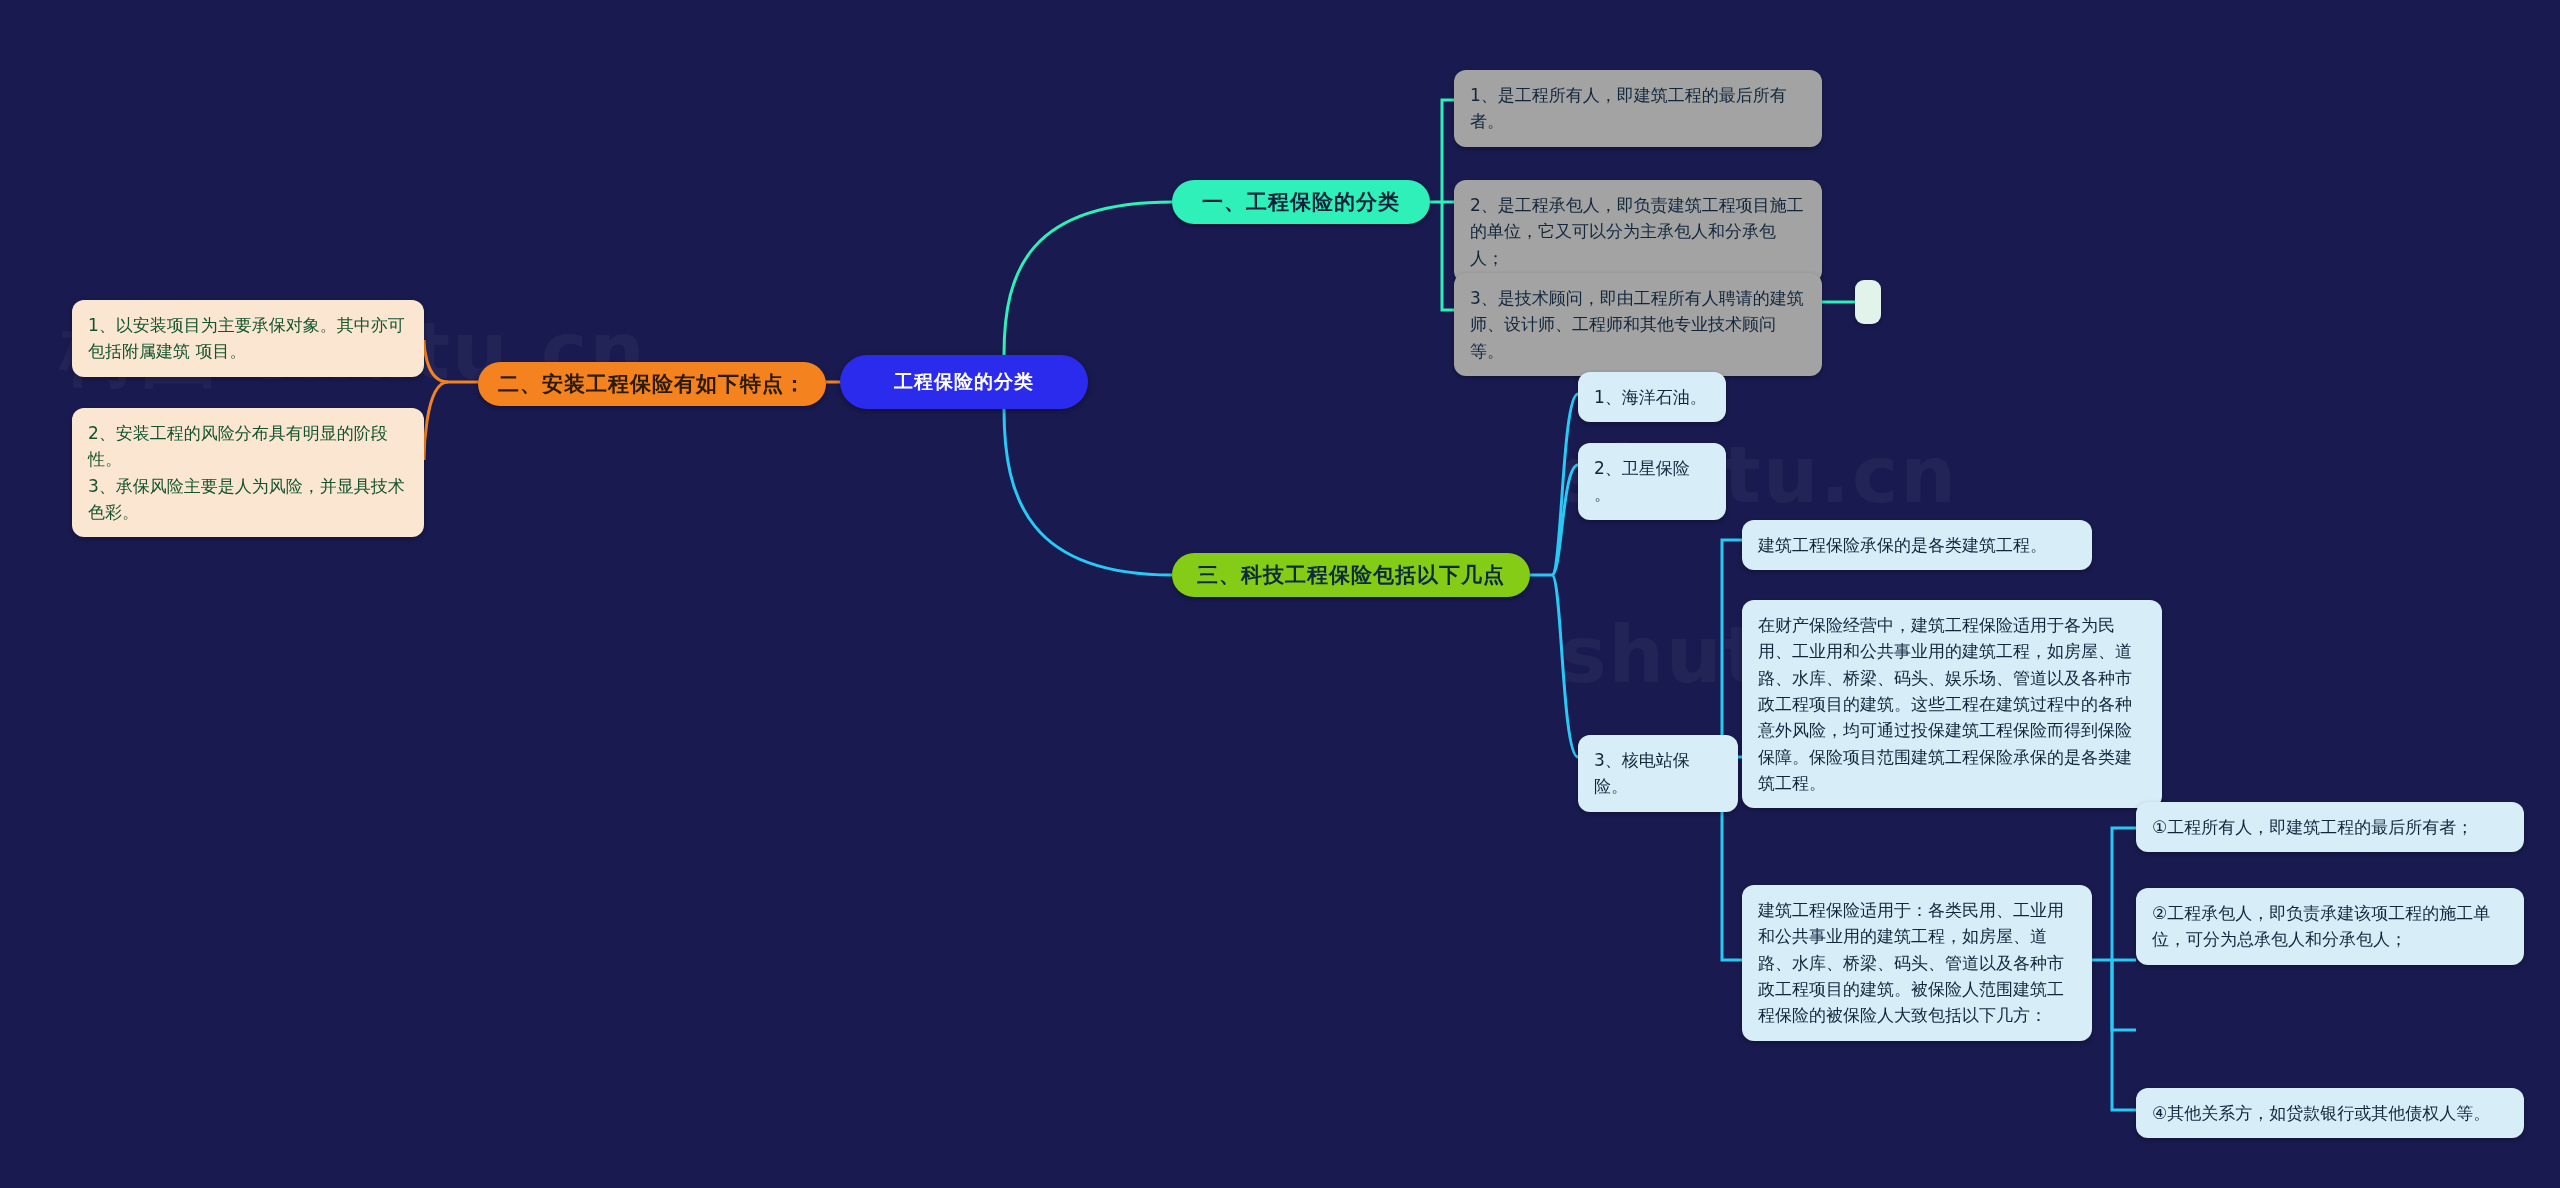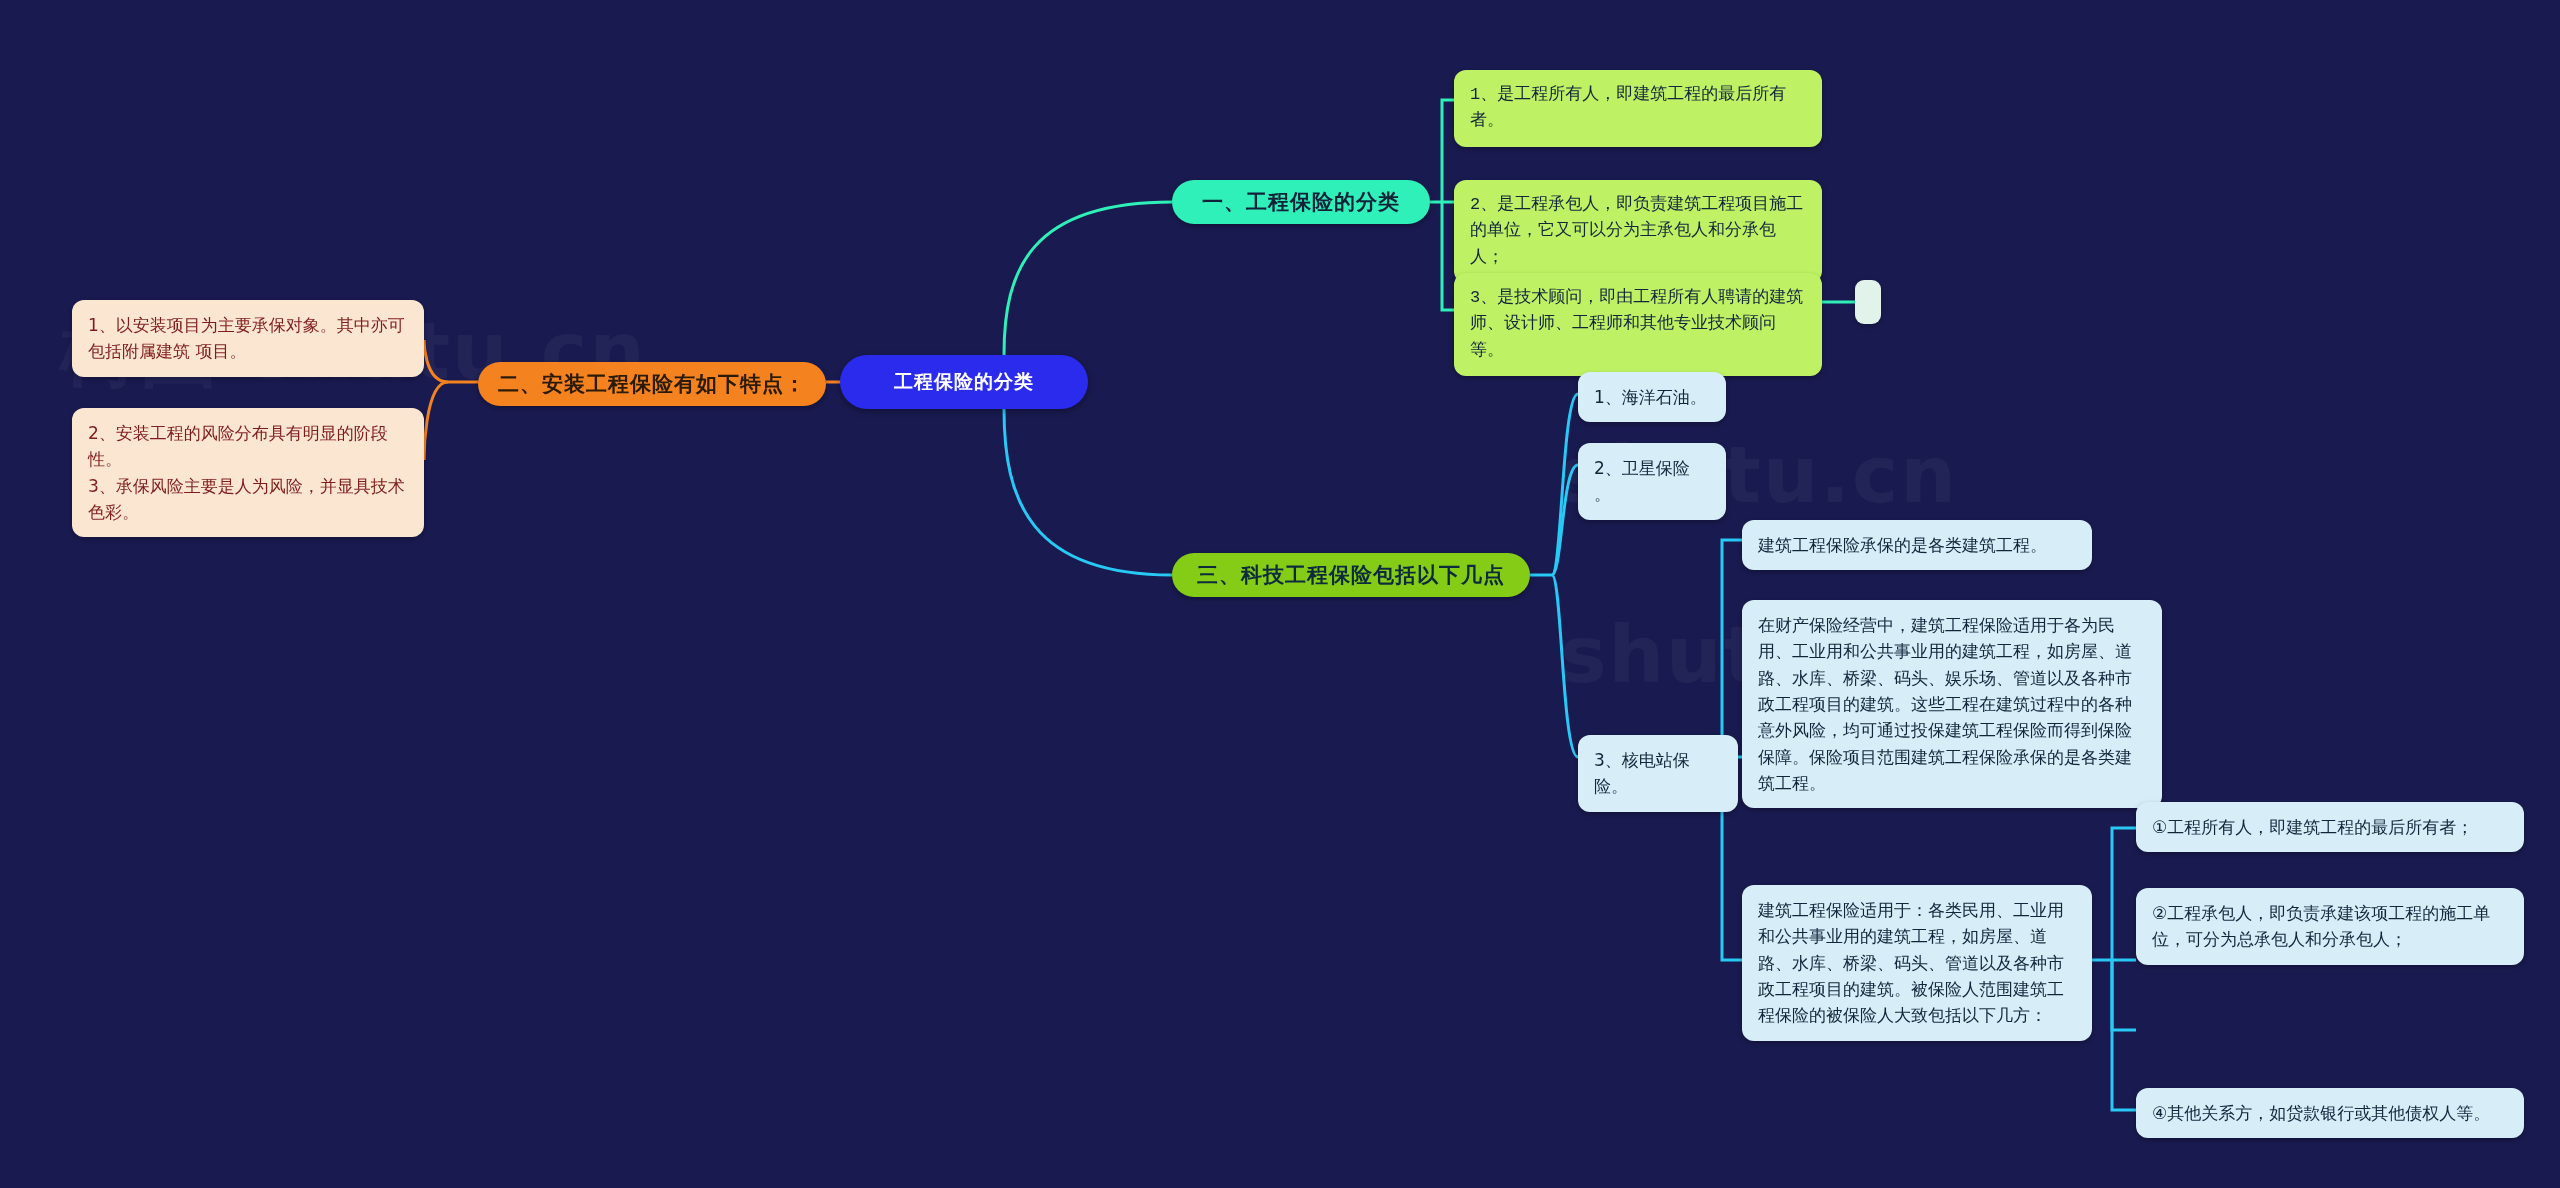--- a/index.html
+++ b/index.html
@@ -71,22 +71,22 @@
     position: absolute;
     border-radius: 12px;
     padding: 12px 16px;
     font-size: 17px;
     line-height: 1.55;
     color: #12263b;
     box-shadow: 0 2px 5px rgba(0,0,0,.28);
     white-space: pre-wrap;
     word-break: break-all;
   }
-  .leaf.mint  { background: #bef264; font-family: Liberation Mono, monospace; }
-  .leaf.peach { background: #fbe6d2; color:#7f1d1d; }
+  .leaf.mint  { background: #a3a3a3; }
+  .leaf.peach { background: #fbe6d2; color:#14532d; }
   .leaf.ice   { background: #d7eef8; }
 
   .stub {
     position: absolute;
     width: 26px; height: 44px;
     border-radius: 9px;
     background: #e2f3ec;
     box-shadow: 0 2px 4px rgba(0,0,0,.25);
   }
 

